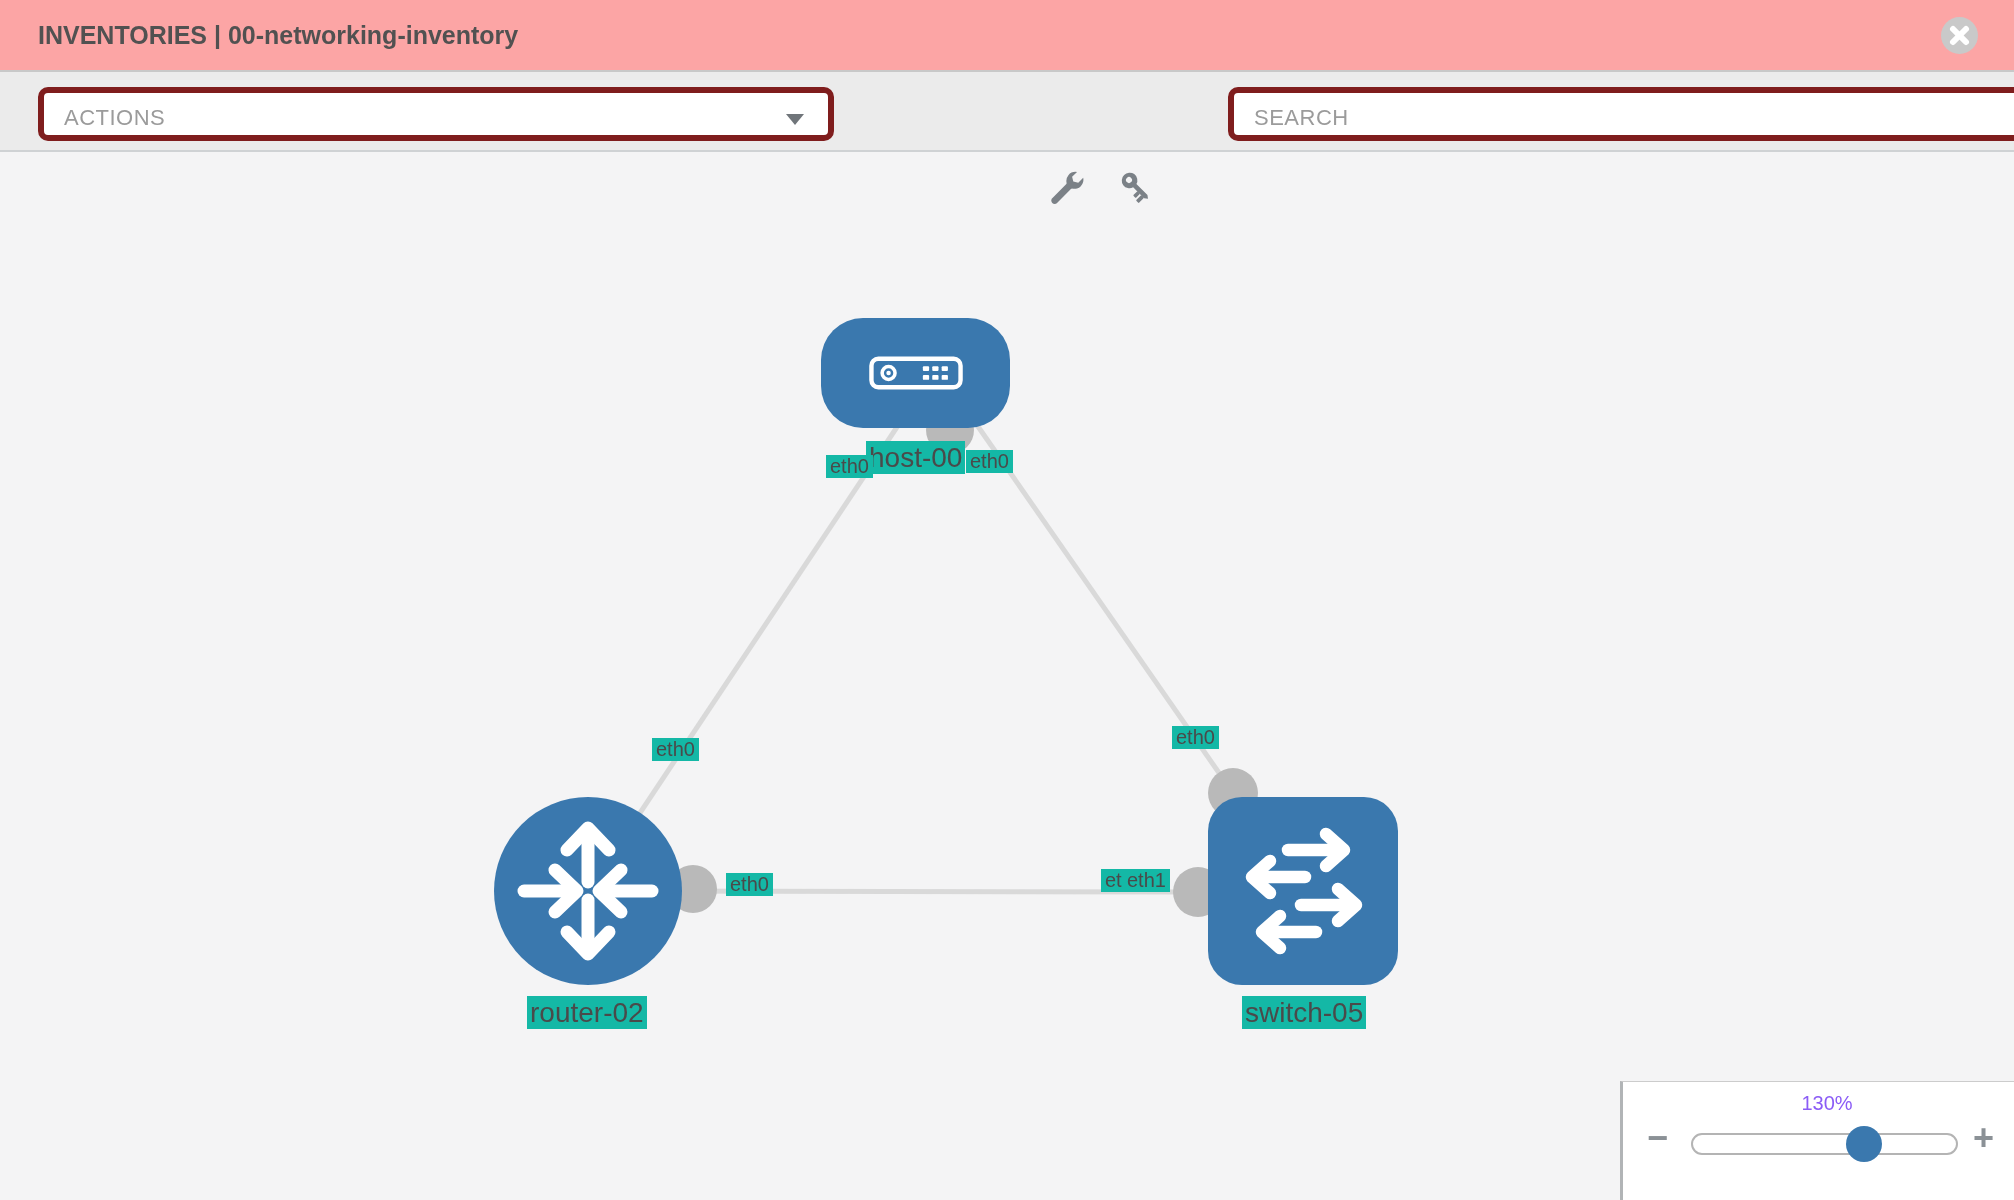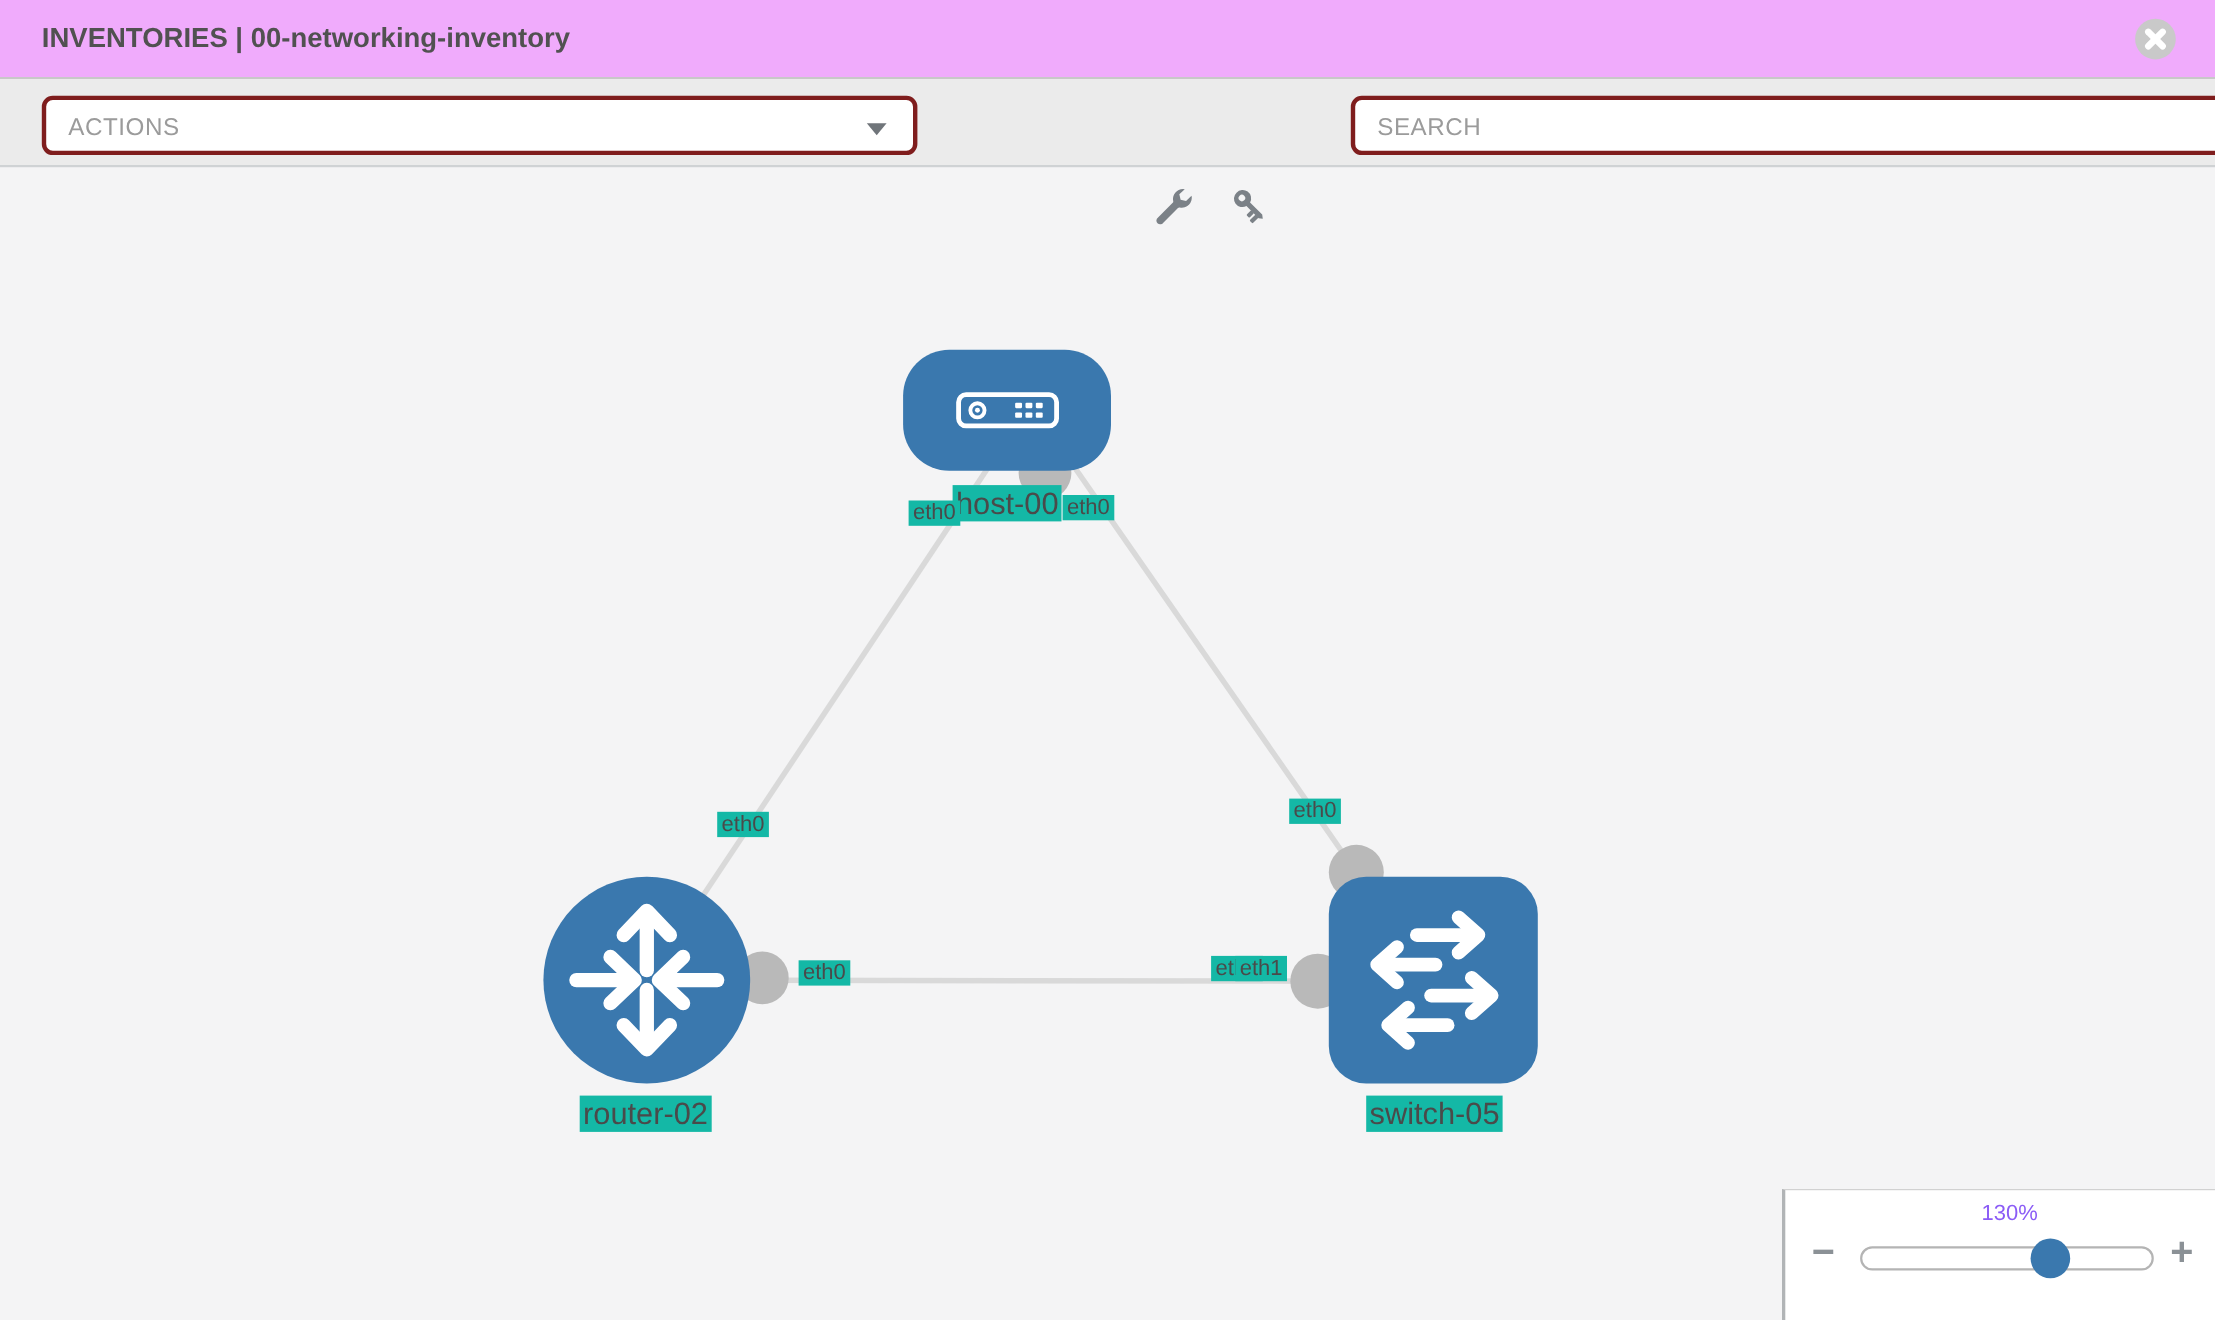--- a/index.html
+++ b/index.html
@@ -1,27 +1,27 @@
 <!DOCTYPE html>
 <html><head>
 <meta charset="utf-8">
 <style>
   html,body{margin:0;padding:0;background:#ffffff;}
   *{box-sizing:border-box;font-family:"Liberation Sans","DejaVu Sans",sans-serif;}
   .app{position:relative;width:2014px;height:1200px;background:#ffffff;overflow:hidden;}
 
   
-  .header{position:absolute;left:0;top:0;width:2014px;height:72px;background:#f0abfc;border-bottom:2px solid #c8c8c8;z-index:6;}
+  .header{position:absolute;left:0;top:0;width:2014px;height:72px;background:#fca5a5;border-bottom:2px solid #c8c8c8;z-index:6;}
   .page-title{position:absolute;left:38px;top:0;line-height:70px;font-size:25px;font-weight:700;color:#515151;}
   .close-btn{position:absolute;left:1941px;top:17px;width:37px;height:37px;border-radius:50%;background:#c9c9c9;cursor:pointer;}
   .close-btn svg{position:absolute;left:0;top:0;}
 
   
   .toolbar{position:absolute;left:0;top:72px;width:2014px;height:80px;background:#ebebeb;border-bottom:2px solid #cfd2d4;z-index:6;}
-  .select-box{position:absolute;top:15px;height:54px;background:#ffffff;border:4px solid #7f1d1d;border-radius:10px;cursor:pointer;}
+  .select-box{position:absolute;top:15px;height:54px;background:#ffffff;border:6px solid #7f1d1d;border-radius:10px;cursor:pointer;}
   .select-box .ph{position:absolute;left:20px;top:0;line-height:50px;font-size:22px;color:#9b9b9b;letter-spacing:.5px;}
   .caret{position:absolute;right:24px;top:21px;width:0;height:0;border-left:9px solid transparent;border-right:9px solid transparent;border-top:11px solid #70757a;}
   .actions-box{left:38px;width:796px;}
   .search-box{left:1228px;width:880px;padding-left:20px;}
   .tool-btn{position:absolute;top:97px;width:36px;height:36px;cursor:pointer;}
   .tool-wrench{left:1049px;}
   .tool-key{left:1118px;}
 
   
   .canvas{position:absolute;left:0;top:152px;width:2014px;height:1048px;background:#f4f4f5;z-index:0;}

